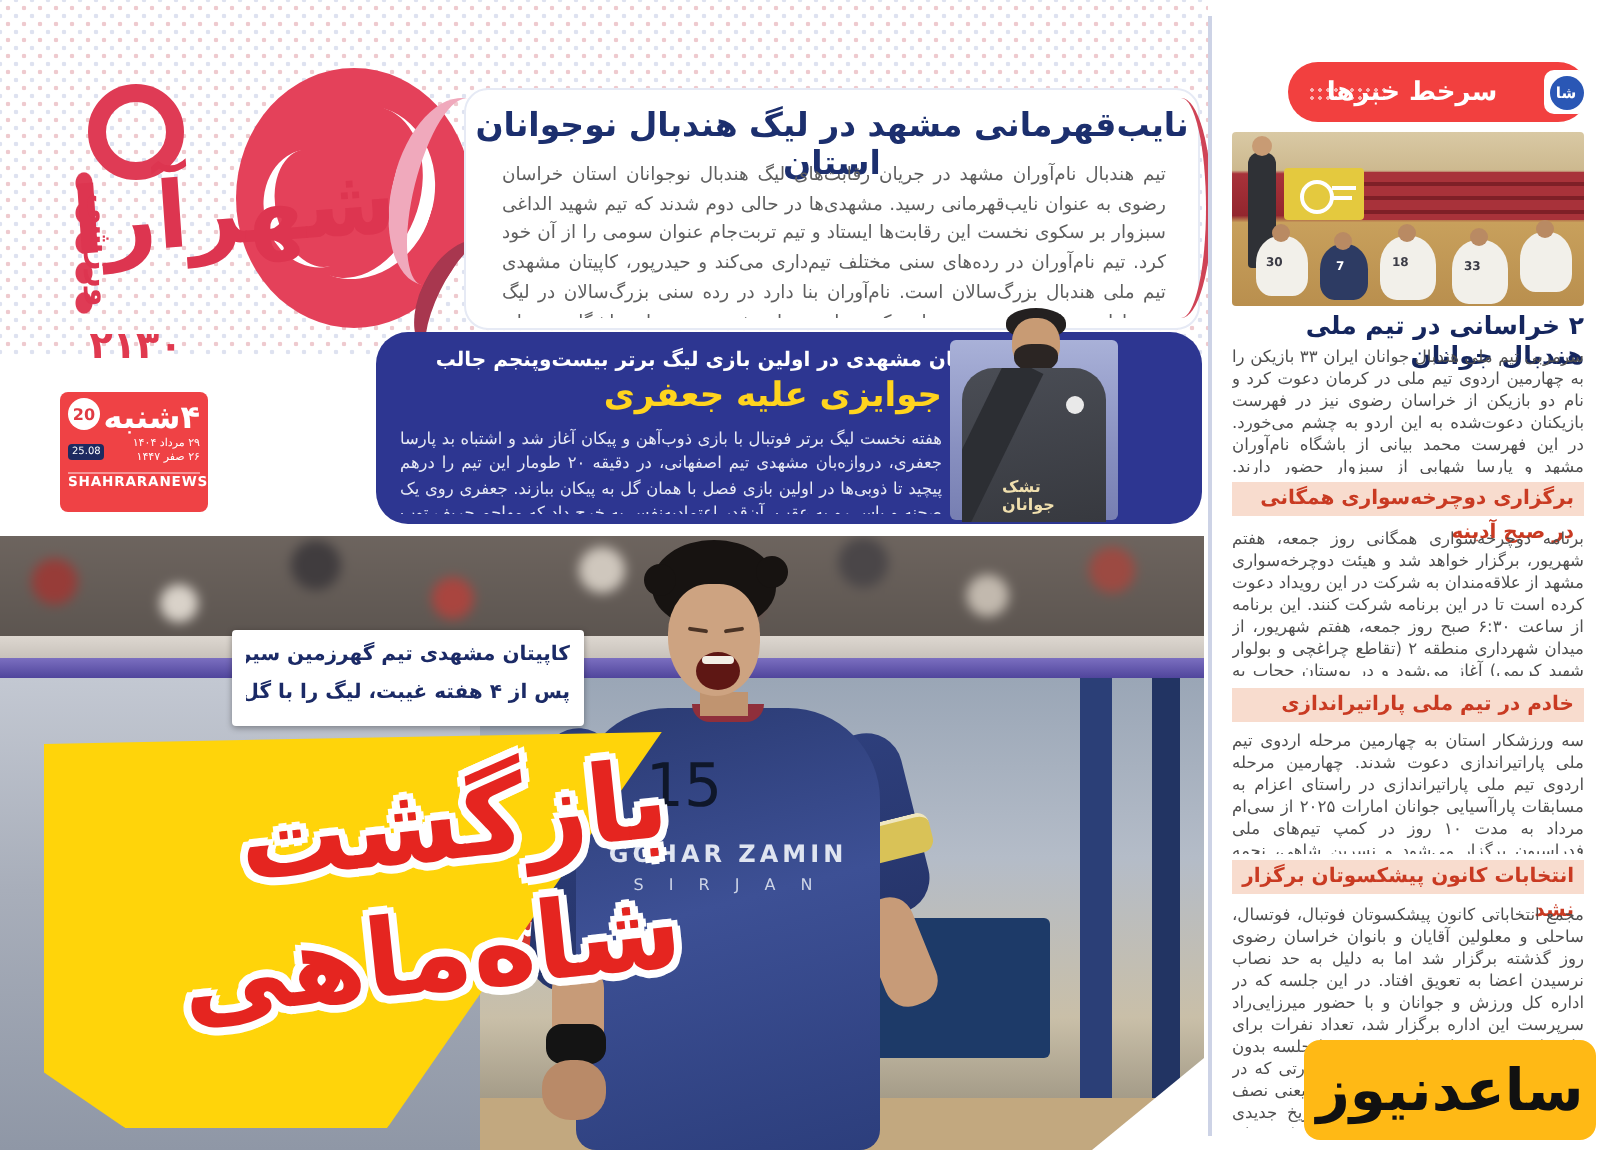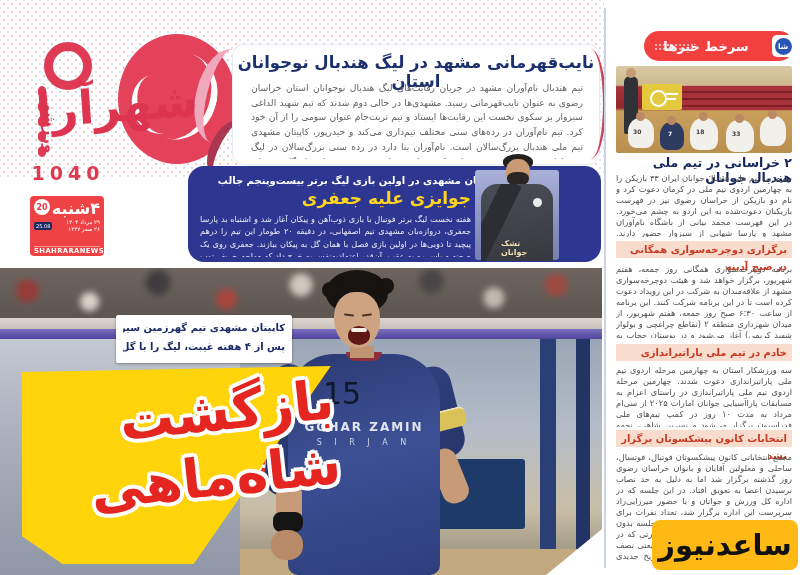--- a/index.html
+++ b/index.html
@@ -35,21 +35,21 @@
     letter-spacing:5px;text-align:center;}
   .datebox{left:30px;top:196px;width:74px;height:60px;background:#ef4245;border-radius:4px;
     color:#fff;padding:3px 4px;box-sizing:border-box;}
   .datebox .row1{display:flex;justify-content:space-between;align-items:flex-start;}
   .day-badge{width:16px;height:16px;background:#fff;color:#e03a44;border-radius:50%;
     font-size:8px;font-weight:bold;display:flex;align-items:center;justify-content:center;}
   .weekday{font-size:16px;font-weight:bold;}
   .datelines{display:flex;justify-content:space-between;align-items:center;margin-top:1px;}
   .date-chip{background:#1d2a60;color:#fff;font-size:5px;padding:1px 2px;border-radius:2px;}
   .date-small{font-size:5.5px;text-align:right;line-height:1.35;}
-  .site{border-top:1px solid rgba(255,255,255,.45);margin-top:12px;font-size:6.8px;
+  .site{border-top:1px solid rgba(255,255,255,.45);margin-top:2px;font-size:6.8px;
     font-weight:bold;text-align:center;letter-spacing:.4px;}
 
   
   .lead-card{left:232px;top:44px;width:368px;height:121px;background:#fff;border:1px solid #e6eaf5;
     border-radius:12px;box-sizing:border-box;}
   .lead-bracket{right:-7px;top:4px;width:14px;height:110px;border-right:3px solid #cf4356;
     border-radius:0 100% 100% 0 / 0 55% 55% 0;}
   .lead-headline{left:0;top:8px;width:100%;text-align:center;color:#1c2f6e;font-size:16.5px;
     font-weight:bold;}
   .lead-body{left:18px;top:36px;width:332px;height:78px;overflow:hidden;font-size:9.2px;
@@ -204,21 +204,21 @@
 
   <div class="abs logo-blob"></div>
   <div class="abs logo-swirl1"></div>
   <div class="abs logo-swirl2"></div>
   <div class="abs swoosh1"></div>
   <div class="abs swoosh2"></div>
   <div class="abs logo-ring"></div>
   <div class="abs logo-dotcol"></div>
   <div class="abs logo-main fa">شهرآرا</div>
   <div class="abs logo-sub fa">ورزشی</div>
-  <div class="abs issue-no fa">1040</div>
+  <div class="abs issue-no fa">۲۱۳۰</div>
 
   <div class="abs datebox">
     <div class="row1">
       <div class="day-badge">20</div>
       <div class="weekday fa">۴شنبه</div>
     </div>
     <div class="datelines">
       <div class="date-chip">25.08</div>
       <div class="date-small fa">
         <div>۲۹ مرداد ۱۴۰۴</div>

